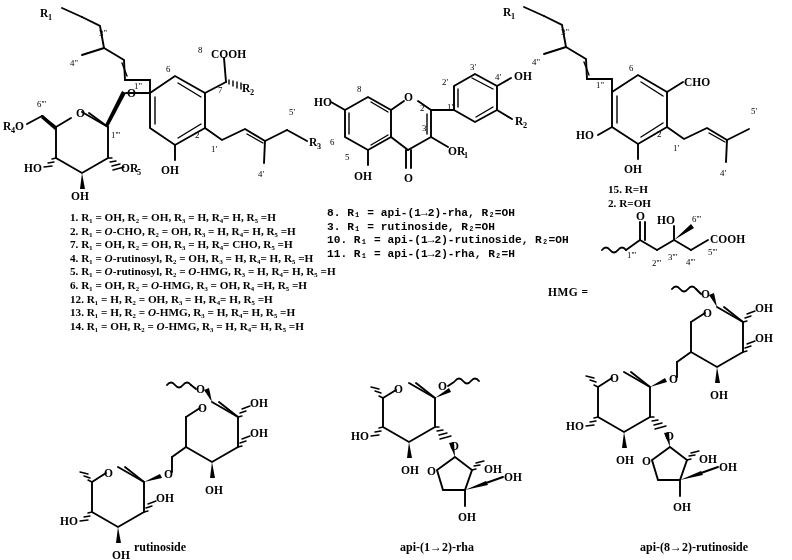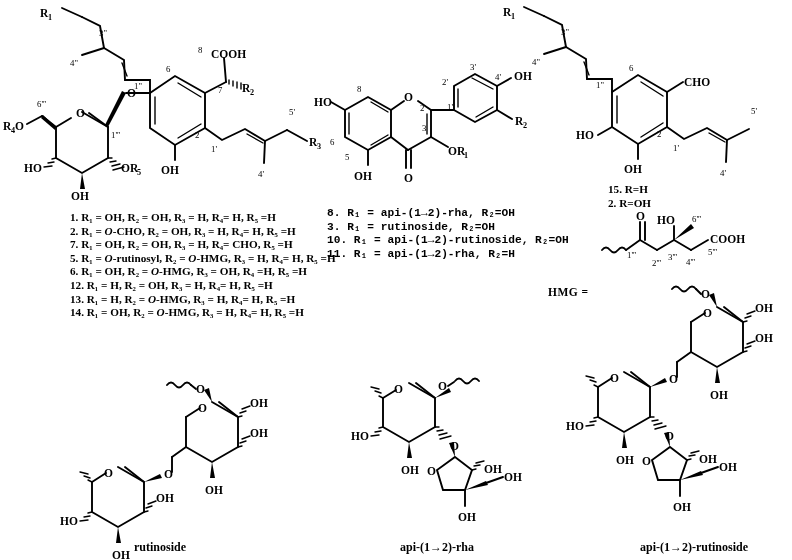--- a/index.html
+++ b/index.html
@@ -485,20 +485,21 @@
     <text class="txt" x="699" y="463">OH</text>
     <text class="txt" x="719" y="471">OH</text>
     <text class="txt" x="673" y="511">OH</text>
   </g>
 </svg>
 
 <div class="legend" style="left:70px; top:211px;">
   <div>1. R₁ = OH,  R₂ = OH,  R₃ = H,  R₄= H, R₅ =H</div>
   <div>2. R₁ = <span class="ital">O</span>-CHO,  R₂ = OH,  R₃ = H,  R₄= H, R₅ =H</div>
   <div>7. R₁ = OH,  R₂ = OH, R₃ = H,  R₄= CHO, R₅ =H</div>
+  <div>4. R₁ = <span class="ital">O</span>-rutinosyl,  R₂ = OH,  R₃ = H,  R₄= H, R₅ =H</div>
   <div>5. R₁ = <span class="ital">O</span>-rutinosyl,  R₂ = <span class="ital">O</span>-HMG,  R₃ = H,  R₄= H, R₅ =H</div>
   <div>6. R₁ = OH,  R₂ = <span class="ital">O</span>-HMG,  R₃ = OH, R₄ =H, R₅ =H</div>
   <div>12. R₁ = H,  R₂ = OH,  R₃ = H,  R₄= H, R₅ =H</div>
   <div>13. R₁ = H,  R₂ = <span class="ital">O</span>-HMG,  R₃ = H,  R₄= H, R₅ =H</div>
   <div>14. R₁ = OH,  R₂ = <span class="ital">O</span>-HMG,  R₃ = H,  R₄= H, R₅ =H</div>
 </div>
 
 <div class="legend" style="left:327px; top:207px;font-family:Liberation Mono, monospace;">
   <div>8. R₁ = api-(1→2)-rha, R₂=OH</div>
   <div>3. R₁ = rutinoside,  R₂=OH</div>
@@ -508,15 +509,15 @@
 
 <div class="legend" style="left:608px; top:183px;">
   <div>15. R=H</div>
   <div>2. R=OH</div>
 </div>
 
 <div class="hmglabel" style="left:548px; top:238px;">HMG  =</div>
 
 <div class="cap" style="left:134px; top:540px;">rutinoside</div>
 <div class="cap" style="left:400px; top:540px;">api-(1→2)-rha</div>
-<div class="cap" style="left:640px; top:540px;">api-(1→2)-rutinoside</div>
+<div class="cap" style="left:640px; top:540px;">api-(8→2)-rutinoside</div>
 
 </div>
 
 </body></html>

